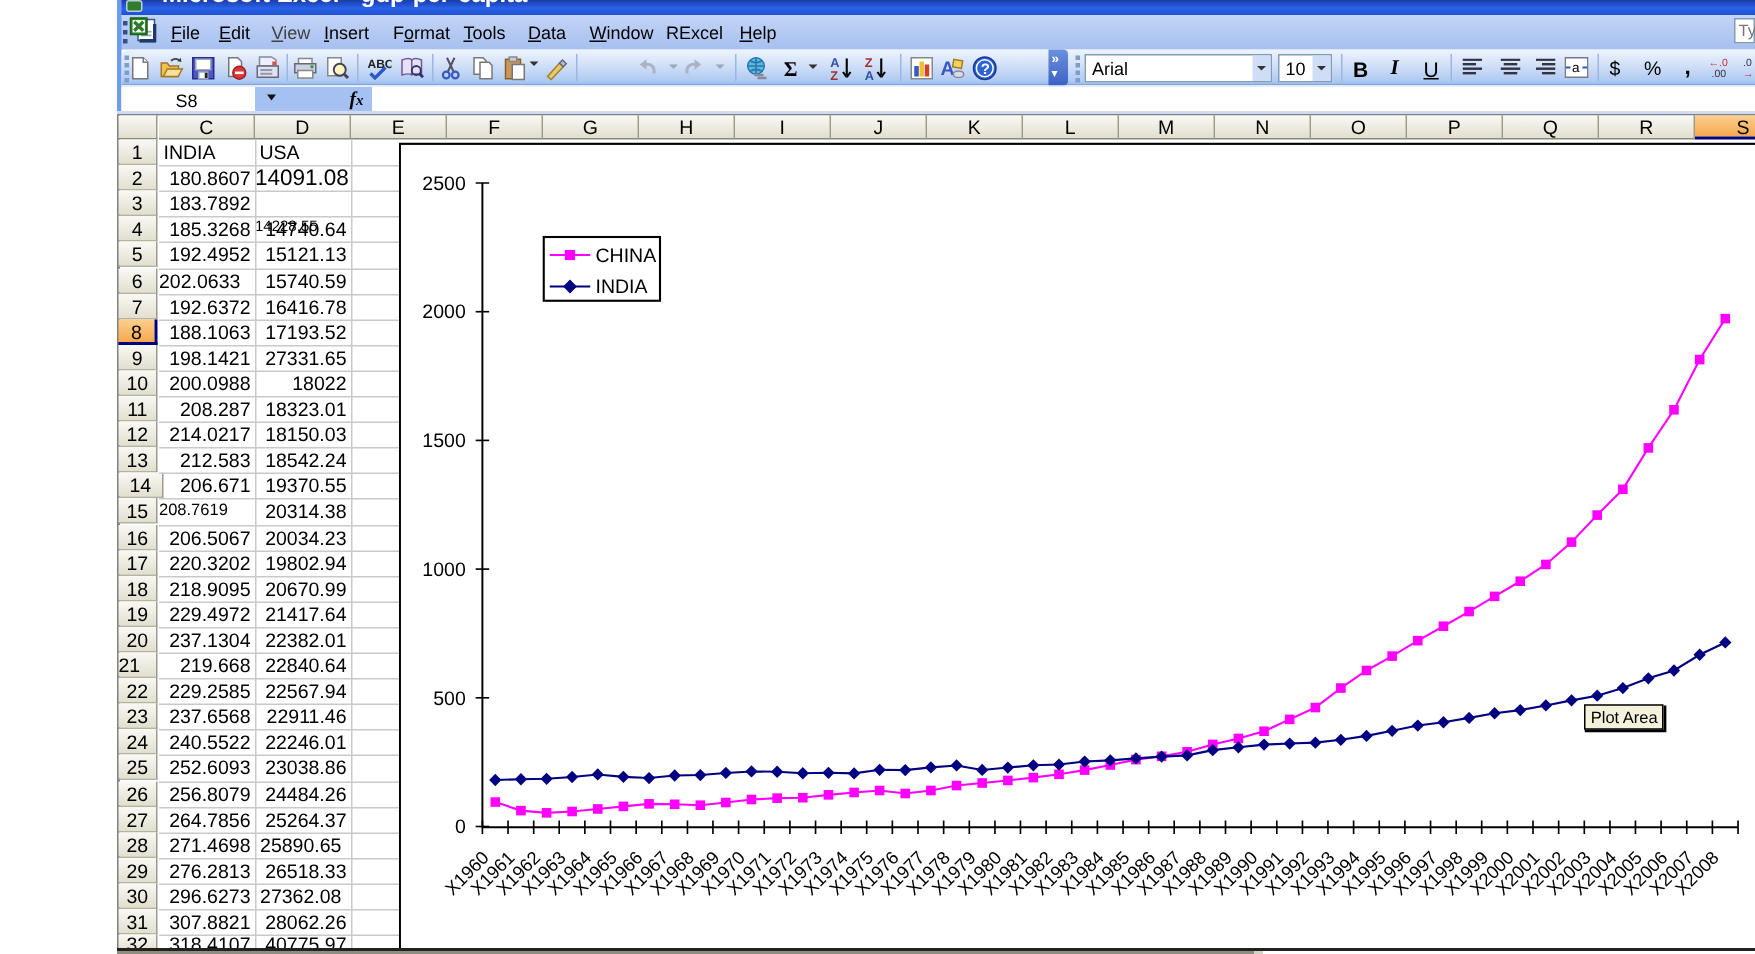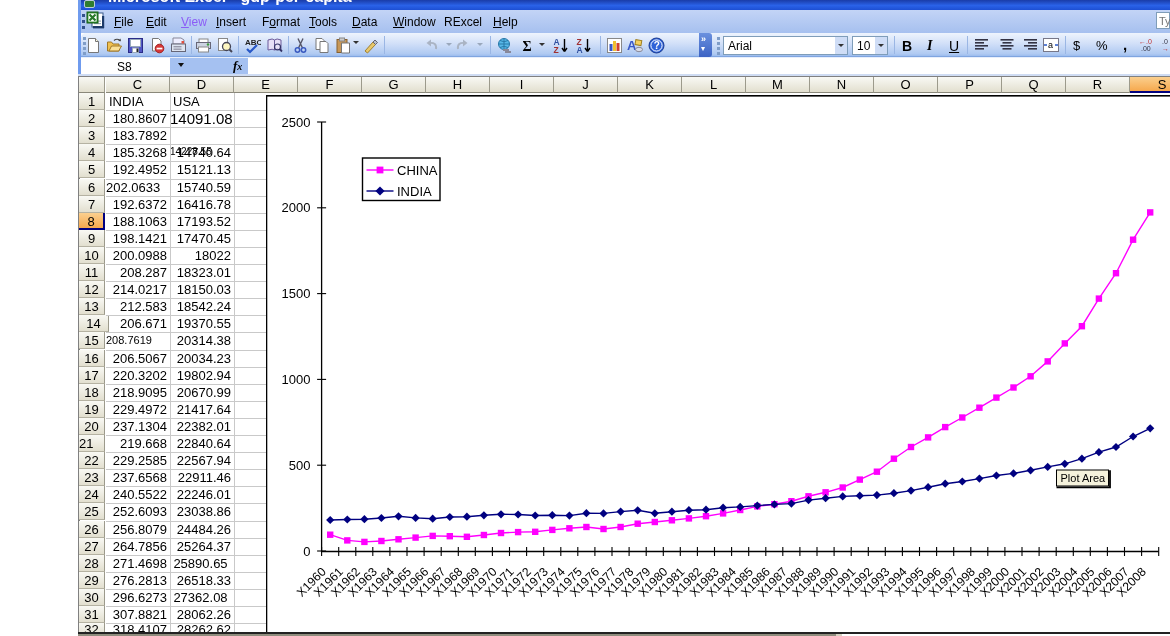--- a/index.html
+++ b/index.html
@@ -22,21 +22,21 @@
 <rect x="8" y="12" width="7" height="1.2" fill="#9ab"></rect>
       <rect x="8" y="9.5" width="7" height="1.2" fill="#9ab"></rect>
 <rect x="7" y="15" width="11" height="2.4" fill="#1c3a6a"></rect>
 <rect x="16" y="5" width="2.2" height="12" fill="#1c3a6a"></rect>
 <rect x="1" y="1" width="11" height="11" fill="#2a8a2a" stroke="#1a5c1a"></rect>
 <rect x="2.4" y="2.4" width="8.2" height="8.2" fill="#fff"></rect>
 <path d="M3.5 3.5 L9.5 9.5 M9.5 3.5 L3.5 9.5" stroke="#2a7a2a" stroke-width="2.2"></path>
 </svg>
 <div class="a" style="left:114px;top:15px;font-size:12px;color:#000"><u>F</u>ile</div>
 <div class="a" style="left:146px;top:15px;font-size:12px;color:#000"><u>E</u>dit</div>
-<div class="a" style="left:181px;top:15px;font-size:12px;color:#8b5cf6"><u>V</u>iew</div>
+<div class="a" style="left:181px;top:15px;font-size:12px;color:#404040"><u>V</u>iew</div>
 <div class="a" style="left:216px;top:15px;font-size:12px;color:#000"><u>I</u>nsert</div>
 <div class="a" style="left:262px;top:15px;font-size:12px;color:#000">F<u>o</u>rmat</div>
 <div class="a" style="left:309px;top:15px;font-size:12px;color:#000"><u>T</u>ools</div>
 <div class="a" style="left:352px;top:15px;font-size:12px;color:#000"><u>D</u>ata</div>
 <div class="a" style="left:393px;top:15px;font-size:12px;color:#000"><u>W</u>indow</div>
 <div class="a" style="left:444px;top:15px;font-size:12px;color:#000">RExcel</div>
 <div class="a" style="left:493px;top:15px;font-size:12px;color:#000"><u>H</u>elp</div>
 <div class="a" style="left:1156px;top:12px;width:14px;height:17px;background:#fff;border:1px solid #7f9db9;font-size:11px;color:#777;padding:2px 0 0 2px">Ty</div>
 <div class="a" style="left:81px;top:33px;width:1089px;height:24px;background:linear-gradient(180deg,#eef4fd 0%,#d2e0f8 45%,#b0caf2 90%,#9cbcee 100%);border-radius:5px 0 0 0;border-bottom:1px solid #7fa5e0"></div>
 <div class="a" style="left:83px;top:37px;width:2.5px;height:2.5px;background:#7f9dc8"></div>
@@ -265,21 +265,21 @@
 <div class="a" style="left:106px;top:178.5px;width:64px;height:17.1px;font-size:13px;text-align:left;padding-right:3px;line-height:17px;overflow:hidden">202.0633</div>
 <div class="a" style="left:170px;top:178.5px;width:64px;height:17.1px;font-size:13px;text-align:right;padding-right:3px;line-height:17px;overflow:hidden">15740.59</div>
 <div class="a" style="left:79px;top:195.6px;width:26px;height:17.1px;background:linear-gradient(180deg,#f9f9f4,#e2dfcf);border-right:1.5px solid #9c9a8c;border-bottom:1px solid #b5b2a2;font-size:13px;text-align:center;line-height:17px">7</div>
 <div class="a" style="left:106px;top:195.6px;width:64px;height:17.1px;font-size:13px;text-align:right;padding-right:3px;line-height:17px;overflow:hidden">192.6372</div>
 <div class="a" style="left:170px;top:195.6px;width:64px;height:17.1px;font-size:13px;text-align:right;padding-right:3px;line-height:17px;overflow:hidden">16416.78</div>
 <div class="a" style="left:79px;top:212.7px;width:26px;height:17.1px;background:linear-gradient(180deg,#fbcf8e,#f6a94e);border-right:2px solid #00007f;border-bottom:2px solid #00007f;font-size:13px;text-align:center;line-height:17px">8</div>
 <div class="a" style="left:106px;top:212.7px;width:64px;height:17.1px;font-size:13px;text-align:right;padding-right:3px;line-height:17px;overflow:hidden">188.1063</div>
 <div class="a" style="left:170px;top:212.7px;width:64px;height:17.1px;font-size:13px;text-align:right;padding-right:3px;line-height:17px;overflow:hidden">17193.52</div>
 <div class="a" style="left:79px;top:229.8px;width:26px;height:17.1px;background:linear-gradient(180deg,#f9f9f4,#e2dfcf);border-right:1.5px solid #9c9a8c;border-bottom:1px solid #b5b2a2;font-size:13px;text-align:center;line-height:17px">9</div>
 <div class="a" style="left:106px;top:229.8px;width:64px;height:17.1px;font-size:13px;text-align:right;padding-right:3px;line-height:17px;overflow:hidden">198.1421</div>
-<div class="a" style="left:170px;top:229.8px;width:64px;height:17.1px;font-size:13px;text-align:right;padding-right:3px;line-height:17px;overflow:hidden">17470.45</div>
+<div class="a" style="left:170px;top:229.8px;width:64px;height:17.1px;font-size:13px;text-align:right;padding-right:3px;line-height:17px;overflow:hidden">27331.65</div>
 <div class="a" style="left:79px;top:246.9px;width:26px;height:17.1px;background:linear-gradient(180deg,#f9f9f4,#e2dfcf);border-right:1.5px solid #9c9a8c;border-bottom:1px solid #b5b2a2;font-size:13px;text-align:center;line-height:17px">10</div>
 <div class="a" style="left:106px;top:246.9px;width:64px;height:17.1px;font-size:13px;text-align:right;padding-right:3px;line-height:17px;overflow:hidden">200.0988</div>
 <div class="a" style="left:170px;top:246.9px;width:64px;height:17.1px;font-size:13px;text-align:right;padding-right:3px;line-height:17px;overflow:hidden">18022</div>
 <div class="a" style="left:79px;top:264.0px;width:26px;height:17.1px;background:linear-gradient(180deg,#f9f9f4,#e2dfcf);border-right:1.5px solid #9c9a8c;border-bottom:1px solid #b5b2a2;font-size:13px;text-align:center;line-height:17px">11</div>
 <div class="a" style="left:106px;top:264.0px;width:64px;height:17.1px;font-size:13px;text-align:right;padding-right:3px;line-height:17px;overflow:hidden">208.287</div>
 <div class="a" style="left:170px;top:264.0px;width:64px;height:17.1px;font-size:13px;text-align:right;padding-right:3px;line-height:17px;overflow:hidden">18323.01</div>
 <div class="a" style="left:79px;top:281.1px;width:26px;height:17.1px;background:linear-gradient(180deg,#f9f9f4,#e2dfcf);border-right:1.5px solid #9c9a8c;border-bottom:1px solid #b5b2a2;font-size:13px;text-align:center;line-height:17px">12</div>
 <div class="a" style="left:106px;top:281.1px;width:64px;height:17.1px;font-size:13px;text-align:right;padding-right:3px;line-height:17px;overflow:hidden">214.0217</div>
 <div class="a" style="left:170px;top:281.1px;width:64px;height:17.1px;font-size:13px;text-align:right;padding-right:3px;line-height:17px;overflow:hidden">18150.03</div>
 <div class="a" style="left:79px;top:298.2px;width:26px;height:17.1px;background:linear-gradient(180deg,#f9f9f4,#e2dfcf);border-right:1.5px solid #9c9a8c;border-bottom:1px solid #b5b2a2;font-size:13px;text-align:center;line-height:17px">13</div>
@@ -334,21 +334,21 @@
 <div class="a" style="left:106px;top:571.8px;width:64px;height:17.1px;font-size:13px;text-align:right;padding-right:3px;line-height:17px;overflow:hidden">276.2813</div>
 <div class="a" style="left:170px;top:571.8px;width:64px;height:17.1px;font-size:13px;text-align:right;padding-right:3px;line-height:17px;overflow:hidden">26518.33</div>
 <div class="a" style="left:79px;top:588.9px;width:26px;height:17.1px;background:linear-gradient(180deg,#f9f9f4,#e2dfcf);border-right:1.5px solid #9c9a8c;border-bottom:1px solid #b5b2a2;font-size:13px;text-align:center;line-height:17px">30</div>
 <div class="a" style="left:106px;top:588.9px;width:64px;height:17.1px;font-size:13px;text-align:right;padding-right:3px;line-height:17px;overflow:hidden">296.6273</div>
 <div class="a" style="left:170px;top:588.9px;width:64px;height:17.1px;font-size:13px;text-align:center;padding-right:3px;line-height:17px;overflow:hidden">27362.08</div>
 <div class="a" style="left:79px;top:606.0px;width:26px;height:17.1px;background:linear-gradient(180deg,#f9f9f4,#e2dfcf);border-right:1.5px solid #9c9a8c;border-bottom:1px solid #b5b2a2;font-size:13px;text-align:center;line-height:17px">31</div>
 <div class="a" style="left:106px;top:606.0px;width:64px;height:17.1px;font-size:13px;text-align:right;padding-right:3px;line-height:17px;overflow:hidden">307.8821</div>
 <div class="a" style="left:170px;top:606.0px;width:64px;height:17.1px;font-size:13px;text-align:right;padding-right:3px;line-height:17px;overflow:hidden">28062.26</div>
 <div class="a" style="left:79px;top:623.1px;width:26px;height:12.9px;background:linear-gradient(180deg,#f9f9f4,#e2dfcf);border-right:1.5px solid #9c9a8c;border-bottom:1px solid #b5b2a2;font-size:13px;text-align:center;line-height:13px">32</div>
 <div class="a" style="left:106px;top:623.1px;width:64px;height:12.9px;font-size:13px;text-align:right;padding-right:3px;line-height:13px;overflow:hidden">318.4107</div>
-<div class="a" style="left:170px;top:623.1px;width:64px;height:12.9px;font-size:13px;text-align:right;padding-right:3px;line-height:13px;overflow:hidden">28262.62</div>
+<div class="a" style="left:170px;top:623.1px;width:64px;height:12.9px;font-size:13px;text-align:right;padding-right:3px;line-height:13px;overflow:hidden">40775.97</div>
 <div class="a" style="left:106px;top:110.1px;width:160.5px;height:1px;background:#c9c9c9"></div>
 <div class="a" style="left:106px;top:127.2px;width:160.5px;height:1px;background:#c9c9c9"></div>
 <div class="a" style="left:106px;top:144.3px;width:160.5px;height:1px;background:#c9c9c9"></div>
 <div class="a" style="left:106px;top:161.4px;width:160.5px;height:1px;background:#c9c9c9"></div>
 <div class="a" style="left:106px;top:178.5px;width:160.5px;height:1px;background:#c9c9c9"></div>
 <div class="a" style="left:106px;top:195.6px;width:160.5px;height:1px;background:#c9c9c9"></div>
 <div class="a" style="left:106px;top:212.7px;width:160.5px;height:1px;background:#c9c9c9"></div>
 <div class="a" style="left:106px;top:229.8px;width:160.5px;height:1px;background:#c9c9c9"></div>
 <div class="a" style="left:106px;top:246.9px;width:160.5px;height:1px;background:#c9c9c9"></div>
 <div class="a" style="left:106px;top:264.0px;width:160.5px;height:1px;background:#c9c9c9"></div>

